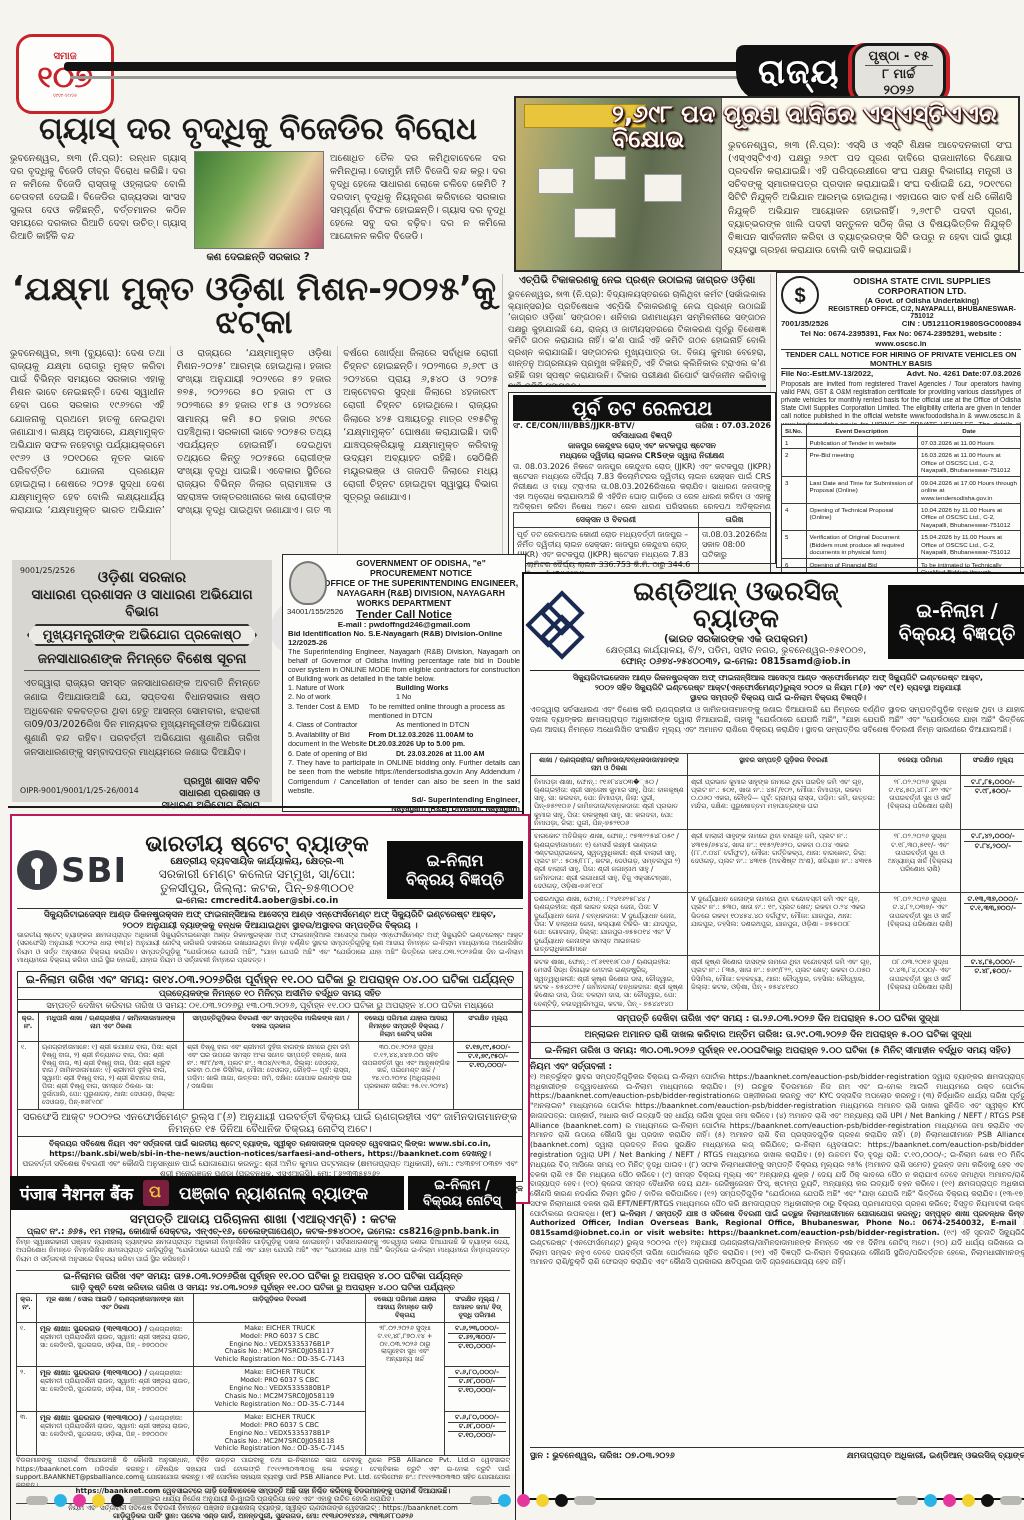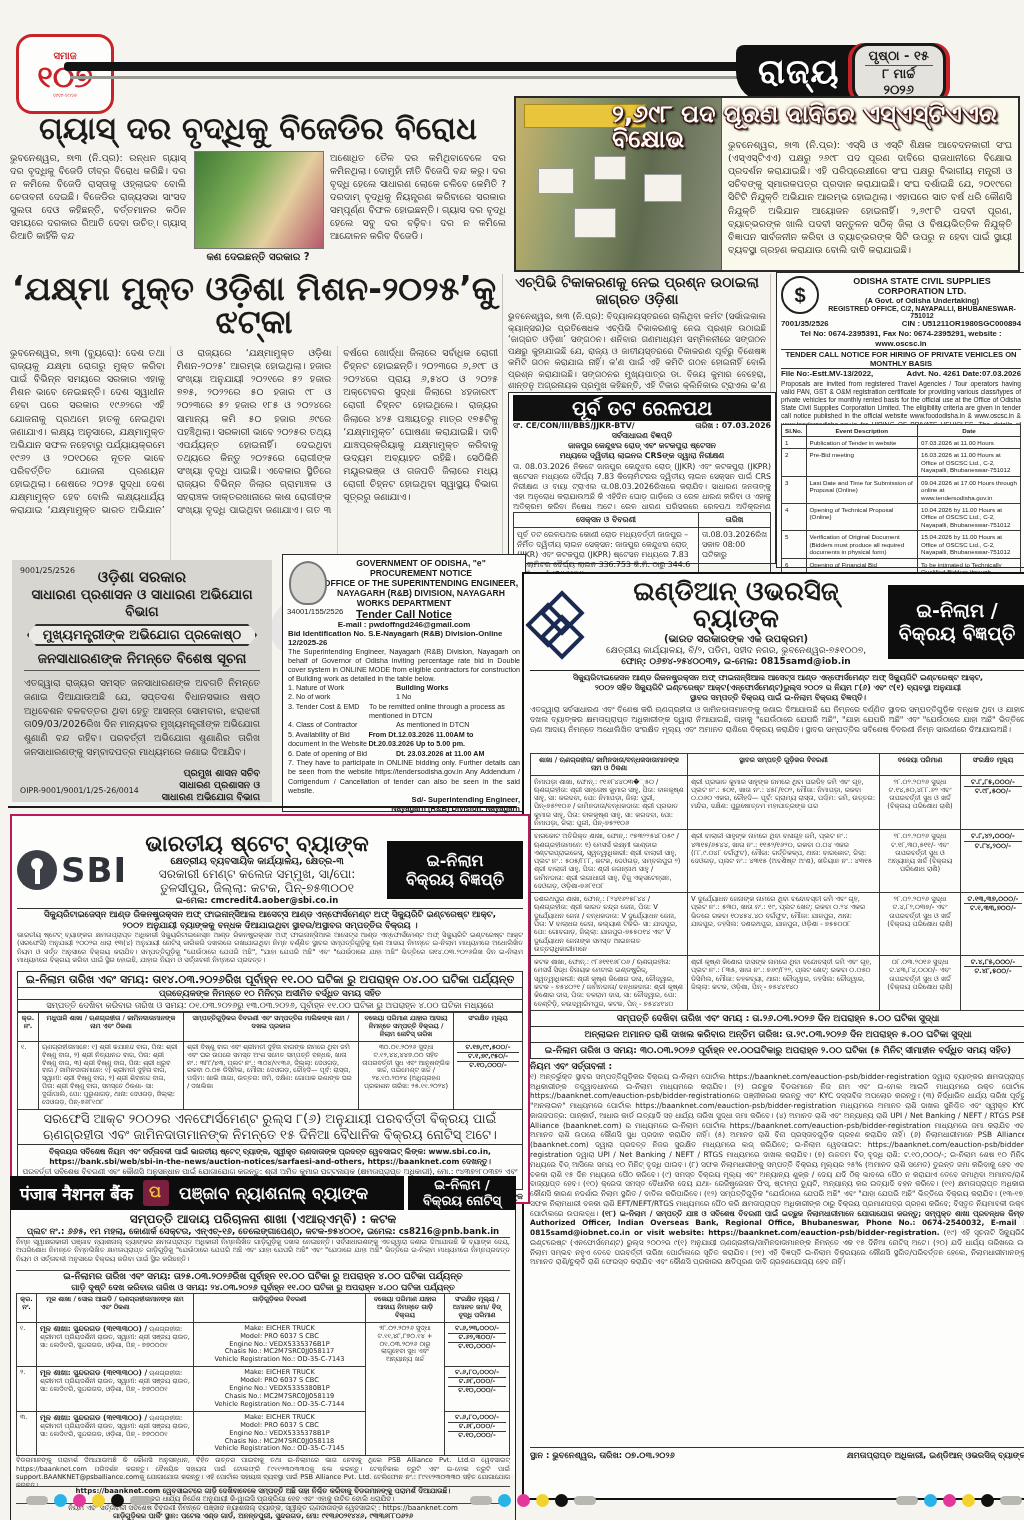--- a/index.html
+++ b/index.html
@@ -32,21 +32,21 @@
   .photo{position:relative;overflow:hidden;border:1px solid #777;}
   .photo1{background:linear-gradient(120deg,#3f7a35 0%,#7fae58 38%,#e4cf9e 66%,#b5596b 100%);}
   .photo2{background:linear-gradient(100deg,#c9b26a 0%,#8f9b6e 28%,#5f6b4e 62%,#8a8f7a 100%);}
   .chip{position:absolute;background:#f4f2ea;border:1px solid #999;}
   .cap{font-size:10px;font-weight:bold;text-align:center;margin-top:2px;}
   .art2-box{left:514px;top:96px;width:502px;height:172px;border:2px solid #2a2a2a;background:#fbf8ec;overflow:hidden;}
   .art2-head{position:absolute;left:96px;top:4px;width:402px;color:#fff;font-size:24px;font-weight:bold;
              text-shadow:0 0 3px #5a1f16,1px 1px 0 #3a120c,-1px 1px 0 #3a120c,2px 2px 2px #000;line-height:1.05;}
   .headline3{font-size:33px;font-weight:bold;line-height:1.0;}
   .cols3{column-count:3;column-gap:12px;column-rule:1px solid #cfcdc6;}
-  .headline4{font-size:14px;font-weight:bold;}
+  .headline4{font-size:10px;font-weight:bold;}
   .small{font-size:8.6px;line-height:1.34;}
   .tiny{font-size:7.8px;line-height:1.3;}
   
   .ntable{border-collapse:collapse;width:100%;}
   .ntable td,.ntable th{border:1px solid #3a3a3a;padding:2px 3px;vertical-align:top;}
   .rail-title{font-size:20px;font-weight:bold;background:#111;color:#fff;padding:1px 0;}
   .gray-note{background:#d8d6d0;padding:8px 12px;}
   .gray-note .t1{font-size:15px;font-weight:bold;}
   .gray-note .t2{font-size:13.5px;font-weight:bold;}
   .banner{border:2px solid #333;border-radius:4px;background:#eceae4;display:inline-block;
@@ -231,21 +231,21 @@
     </div>
   </div>
 
   <div class="abs gray-note" style="left:12px;top:560px;width:236px;height:226px;">
     <div class="tiny" style="position:absolute;left:8px;top:6px;">9001/25/2526</div>
     <div class="t1 c">ଓଡ଼ିଶା ସରକାର</div>
     <div class="t2 c">ସାଧାରଣ ପ୍ରଶାସନ ଓ ସାଧାରଣ ଅଭିଯୋଗ ବିଭାଗ</div>
     <div class="c" style="margin:4px 0;"><span class="banner">ମୁଖ୍ୟମନ୍ତ୍ରୀଙ୍କ ଅଭିଯୋଗ ପ୍ରକୋଷ୍ଠ</span></div>
     <div class="t2 c" style="border-bottom:1px solid #555;padding-bottom:3px;">ଜନସାଧାରଣଙ୍କ ନିମନ୍ତେ ବିଶେଷ ସୂଚନା</div>
     <div class="j" style="font-size:9.5px;line-height:1.45;margin-top:5px;">ଏତଦ୍ଦ୍ୱାରା ରାଜ୍ୟର ସମସ୍ତ ଜନସାଧାରଣଙ୍କ ଅବଗତି ନିମନ୍ତେ ଜଣାଇ ଦିଆଯାଉଅଛି ଯେ, ସପ୍ତଦଶ ବିଧାନସଭାର ଷଷ୍ଠ ଅଧିବେଶନ ବଳବତ୍ତର ଥିବା ହେତୁ ଆସନ୍ତା ସୋମବାର, ଝରାଝରୀ ତା09/03/2026ରିଖ ଦିନ ମାନ୍ୟବର ମୁଖ୍ୟମନ୍ତ୍ରୀଙ୍କ ଅଭିଯୋଗ ଶୁଣାଣି ବନ୍ଦ ରହିବ। ପରବର୍ତ୍ତୀ ଅଭିଯୋଗ ଶୁଣାଣିର ତାରିଖ ଜନସାଧାରଣଙ୍କୁ ସମ୍ବାଦପତ୍ର ମାଧ୍ୟମରେ ଜଣାଇ ଦିଆଯିବ।</div>
-    <div style="text-align:right;font-size:9.5px;font-weight:bold;margin-top:8px;">
+    <div style="text-align:right;font-size:9.5px;font-weight:bold;margin-top:16px;">
       <div>ପ୍ରମୁଖ ଶାସନ ସଚିବ</div>
       <div>ସାଧାରଣ ପ୍ରଶାସନ ଓ</div>
       <div>ସାଧାରଣ ଅଭିଯୋଗ ବିଭାଗ</div>
     </div>
     <div class="tiny" style="position:absolute;left:8px;bottom:6px;">OIPR-9001/9001/1/25-26/0014</div>
   </div>
 
   <div class="abs box" style="left:282px;top:554px;width:232px;height:250px;padding:3px 5px;font-family:'Liberation Sans',sans-serif;">
     <div class="emblem abs" style="left:6px;top:6px;"></div>
     <div class="tiny" style="position:absolute;left:4px;top:52px;">34001/155/2526</div>
@@ -419,21 +419,21 @@
         <td>ଶ୍ରୀ ବିଷ୍ଣୁ ବାଗ ଏବଂ ଶ୍ରୀମତୀ ଦୁହିତା ବାଗଙ୍କ ନାମରେ ଥିବା ଜମି ଏବଂ ଘର ଉପରେ ସମସ୍ତ ଅଂଶ ସମେତ ସମ୍ପତ୍ତି ବନ୍ଧକ, ଖାତା ନଂ.: ୩୮୮/୪୩, ପ୍ଲଟ ନଂ.: ୩୦୪/୧୧୩୬, ଜିଲ୍ଲା: ଦେଓଗଡ଼, ରକବା ୦.୦୫ ଡିସିମିଲ, ମୌଜା: ଦେଓଗଡ଼, ଚୌହଦି— ପୂର୍ବ: ରାସ୍ତା, ପଶ୍ଚିମ: ଖାଲି ଜାଗା, ଉତ୍ତର: ଜମି, ଦକ୍ଷିଣ: ଗୋପାଳ ରଣାଙ୍କ ଘର / ଦଖଲିକା</td>
         <td class="c">୩୦.୦୧.୨୦୨୬ ସୁଦ୍ଧା ଟ.୧୨,୪୪,୪୪୭.୦୦ ସହିତ ତାପରବର୍ତ୍ତୀ ସୁଧ ଏବଂ ଆନୁଷଙ୍ଗିକ ଖର୍ଚ୍ଚ, ପଇମେଣ୍ଟ ଖର୍ଚ୍ଚ / ୨୪.୧୦.୨୦୨୪ (ଅଧିଗ୍ରହଣ ପ୍ରକାଶନ ତାରିଖ: ୨୫.୧୧.୨୦୨୪)</td>
         <td class="c b">
           <div>ଟ.୧୭,୯୯,୫୦୦/-</div>
           <div class="dl">ଟ.୧,୭୯,୯୫୦/-</div>
           <div class="dl">ଟ.୧୦,୦୦୦/-</div>
         </td>
       </tr>
     </tbody>
       </table>
-    <div class="c" style="font-size:13px;border:1px solid #333;border-top:none;padding:1px;">ସରଫେସି ଆକ୍ଟ ୨୦୦୨ର ଏନଫୋର୍ସମେଣ୍ଟ ରୁଲ୍ସ ୮(୬) ଅନୁଯାୟୀ ପରବର୍ତ୍ତୀ ବିକ୍ରୟ ପାଇଁ ଋଣଗ୍ରହୀତା ଏବଂ ଜାମିନଦାତାମାନଙ୍କ ନିମନ୍ତେ ୧୫ ଦିନିଆ ବୈଧାନିକ ବିକ୍ରୟ ନୋଟିସ୍ ଅଟେ।</div>
+    <div class="c" style="font-size:10px;border:1px solid #333;border-top:none;padding:1px;">ସରଫେସି ଆକ୍ଟ ୨୦୦୨ର ଏନଫୋର୍ସମେଣ୍ଟ ରୁଲ୍ସ ୮(୬) ଅନୁଯାୟୀ ପରବର୍ତ୍ତୀ ବିକ୍ରୟ ପାଇଁ ଋଣଗ୍ରହୀତା ଏବଂ ଜାମିନଦାତାମାନଙ୍କ ନିମନ୍ତେ ୧୫ ଦିନିଆ ବୈଧାନିକ ବିକ୍ରୟ ନୋଟିସ୍ ଅଟେ।</div>
     <div style="border:1px solid #333;border-top:none;padding:2px;font-size:7.6px;text-align:center;">
       <span class="b">ବିକ୍ରୟର ସବିଶେଷ ନିୟମ ଏବଂ ସର୍ତ୍ତାବଳୀ ପାଇଁ ଭାରତୀୟ ଷ୍ଟେଟ୍ ବ୍ୟାଙ୍କ, ସ୍ୱୀକୃତ ଋଣଦାତାଙ୍କ ପ୍ରଦତ୍ତ ୱେବସାଇଟ୍ ଲିଙ୍କ:</span>
       <span class="b">www.sbi.co.in, https://bank.sbi/web/sbi-in-the-news/auction-notices/sarfaesi-and-others, https://baanknet.com ଦେଖନ୍ତୁ।</span>
       <div>ପରବର୍ତ୍ତୀ ସବିଶେଷ ବିବରଣୀ ଏବଂ କୌଣସି ଅନୁସନ୍ଧାନ ପାଇଁ ଯୋଗାଯୋଗ କରନ୍ତୁ: ଶ୍ରୀ ଅମିତ କୁମାର ପଟ୍ଟନାୟକ (କ୍ଷମତାପ୍ରାପ୍ତ ଅଧିକାରୀ), ମୋ.: ୯୪୩୭୨୮୦୩୭୨ ଏବଂ</div>
       <div>ଶ୍ରୀ ମନୋରଞ୍ଜନ ପଣ୍ଡା (ପ୍ରବନ୍ଧକ, ଏସ୍‌ଏଆର୍‌ସି), ମୋ: ୮୬୨୩୩୫୫୨୬୨</div>
     </div>
     <div style="display:flex;justify-content:space-between;margin-top:2px;" class="b">
       <span style="font-size:8px;">ସ୍ଥାନ : ଭୁବନେଶ୍ୱର, ତାରିଖ : ୦୭.୦୩.୨୦୨୬</span>
       <span style="font-size:8px;">ସ୍ୱା- କ୍ଷମତାପ୍ରାପ୍ତ ଅଧିକାରୀ, ଭାରତୀୟ ଷ୍ଟେଟ୍ ବ୍ୟାଙ୍କ</span>
     </div>

